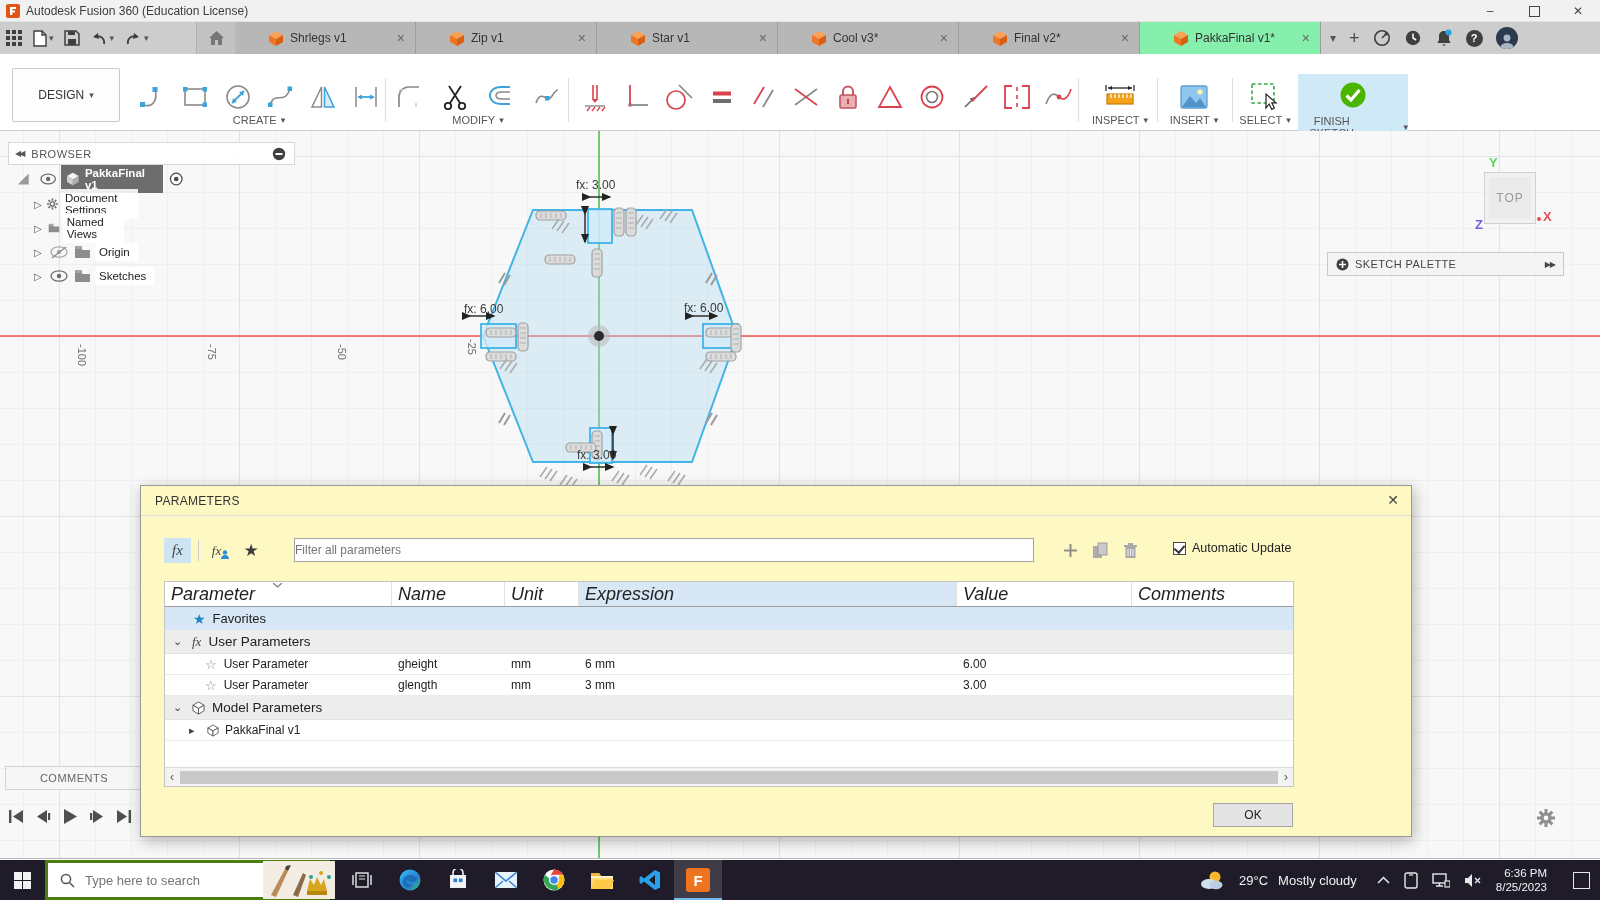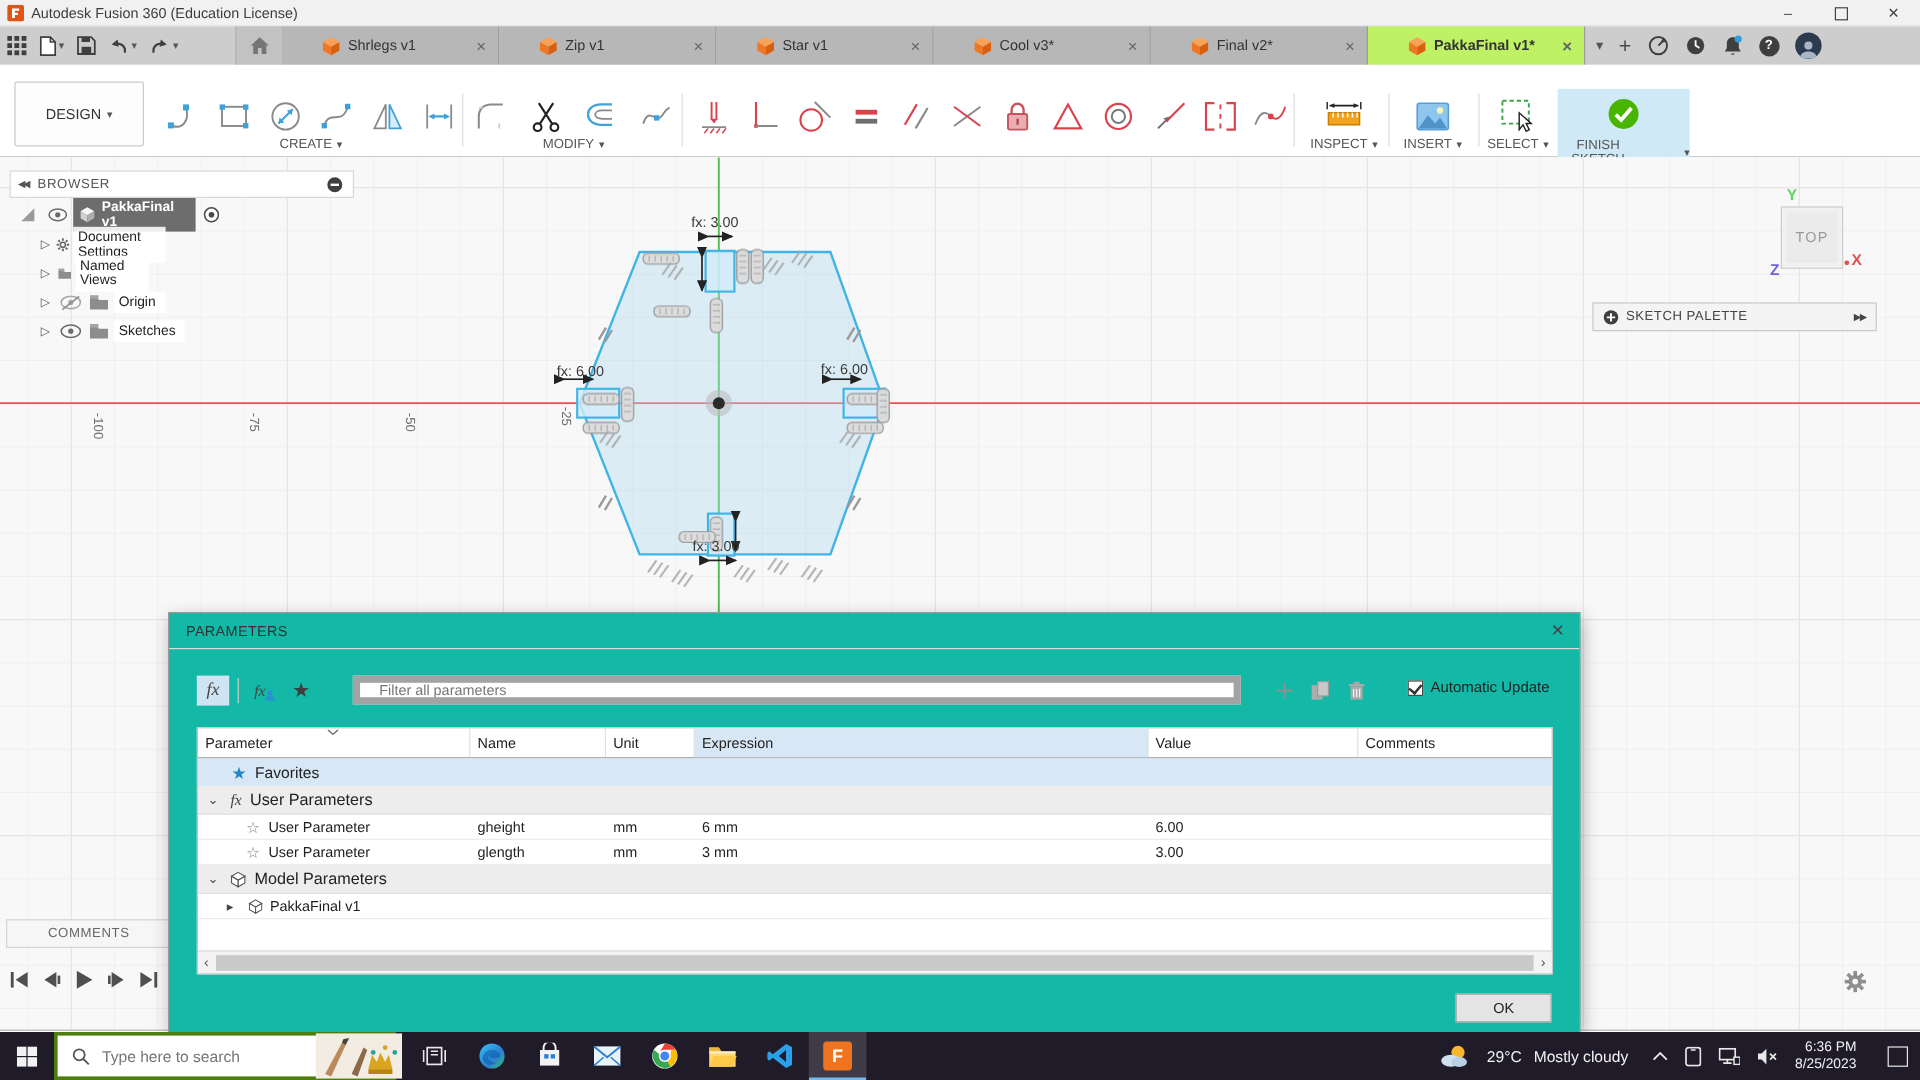--- a/index.html
+++ b/index.html
@@ -20,21 +20,21 @@
   .tabstrip{position:absolute;left:0;top:22px;width:1600px;height:32px;background:#cdcdcd;}
   .qat{position:absolute;left:6px;top:0;height:32px;display:flex;align-items:center;gap:10px;}
   .qat .qbtn{display:flex;align-items:center;gap:2px;}
   .caret{font-size:9px;color:#555;line-height:1;}
   .home-btn{position:absolute;left:196px;top:0;width:38px;height:32px;background:#c2c2c2;
             display:flex;align-items:center;justify-content:center;border-left:1px solid #b2b2b2;border-right:1px solid #b2b2b2;}
   .doc-tabs{position:absolute;left:235px;top:0;height:32px;display:flex;}
   .doc-tab{width:181px;height:32px;background:#b7b7b7;border-right:1px solid #9d9d9d;box-sizing:border-box;
            display:flex;align-items:center;font-size:12px;color:#333;}
   .doc-tab .cube{margin-left:34px;margin-right:7px;}
-  .doc-tab.active{background:#bef264;font-weight:bold;}
+  .doc-tab.active{background:#86efac;}
   .doc-tab .x{margin-left:auto;margin-right:10px;color:#666;font-size:14px;}
   .strip-right{position:absolute;left:1330px;top:0;height:32px;display:flex;align-items:center;gap:13px;}
   .strip-ico{color:#4a4a4a;}
   .plus-glyph{font-size:18px;color:#4a4a4a;line-height:1;}
   .help-badge{width:17px;height:17px;border-radius:50%;background:#3f3f3f;color:#fff;font-size:11px;
               display:flex;align-items:center;justify-content:center;font-weight:bold;}
   .avatar{width:22px;height:22px;border-radius:50%;background:#2c3a4f;overflow:hidden;display:flex;align-items:flex-end;justify-content:center;}
 
   
   .ribbon{position:absolute;left:0;top:54px;width:1600px;height:77px;background:#fff;border-bottom:1px solid #ccc;box-sizing:border-box;}
@@ -73,35 +73,35 @@
        font-size:12px;color:#9a9a9a;letter-spacing:1px;}
   .vc-axis{position:absolute;font-size:13px;font-weight:bold;}
 
   .palette-bar{position:absolute;left:1327px;top:121px;width:237px;height:24px;background:#f4f4f4;border:1px solid #c9c9c9;
                box-sizing:border-box;display:flex;align-items:center;font-size:11px;color:#444;letter-spacing:.4px;}
   .comments-bar{position:absolute;left:5px;top:635px;width:138px;height:24px;background:#f6f6f6;border:1px solid #d4d4d4;
                 box-sizing:border-box;display:flex;align-items:center;justify-content:center;font-size:11px;color:#666;letter-spacing:.5px;}
   .playback{position:absolute;left:8px;top:677px;display:flex;gap:11px;align-items:center;}
 
   
-  .dialog{position:absolute;left:140px;top:510px;width:1177px;height:352px;background:#14b8a6;border:1px solid #999;
+  .dialog{position:absolute;left:140px;top:485px;width:1272px;height:352px;background:#fef9c3;border:1px solid #999;
           box-sizing:border-box;box-shadow:2px 4px 14px rgba(0,0,0,.28);}
   .dlg-title{position:absolute;left:0;top:0;width:100%;height:30px;border-bottom:1px solid #ddd;box-sizing:border-box;
              display:flex;align-items:center;font-size:12px;color:#333;letter-spacing:.3px;}
   .dlg-close{position:absolute;right:12px;top:6px;font-size:14px;color:#444;}
   .tool-btn{position:absolute;width:27px;height:25px;display:flex;align-items:center;justify-content:center;}
   .fx-txt{font-family:"Liberation Serif",serif;font-style:italic;font-size:15px;color:#444;}
-  .filter-input{position:absolute;left:153px;top:52px;width:740px;height:24px;border:6px solid #a3a3a3;box-sizing:border-box;
-                font-size:12px;color:#333;padding:0 16px;font-family:"Liberation Sans",sans-serif;background:#fff;}
+  .filter-input{position:absolute;left:153px;top:52px;width:740px;height:24px;border:1px solid #a3a3a3;box-sizing:border-box;
+                font-size:12px;color:#333;padding:0 0;font-family:"Liberation Sans",sans-serif;background:#fff;}
   .chk{position:absolute;left:1032px;top:56px;width:13px;height:13px;border:1.6px solid #4a4a4a;box-sizing:border-box;background:#fff;}
   .chk:after{content:"";position:absolute;left:2px;top:0px;width:5px;height:8px;border:solid #333;border-width:0 2px 2px 0;transform:rotate(40deg);}
   .chk-label{position:absolute;left:1051px;top:55px;font-size:12.5px;color:#222;}
   .ptable{position:absolute;left:23px;top:95px;width:1130px;height:206px;background:#fff;border:1px solid #c4c4c4;box-sizing:border-box;font-size:12px;color:#222;}
   .prow{display:grid;grid-template-columns:227px 113px 74px 378px 175px 163px;align-items:center;}
-  .phead{height:25px;border-bottom:1px solid #9c9c9c;box-sizing:border-box;font-size:12px;}
+  .phead{height:25px;border-bottom:1px solid #9c9c9c;box-sizing:border-box;font-size:18px;font-style:italic;}
   .phead>div{padding-left:6px;height:100%;display:flex;align-items:center;border-right:1px solid #e0e0e0;box-sizing:border-box;}
   .col-expr{background:#d7e7f6;}
   .row-fav{height:23px;background:#d7e7f6;display:flex;align-items:center;padding-left:28px;gap:7px;font-size:13px;}
   .row-grp{height:24px;background:#ededed;display:flex;align-items:center;padding-left:8px;gap:7px;font-size:13.5px;border-bottom:1px solid #e2e2e2;box-sizing:border-box;}
   .row-data{height:21px;border-bottom:1px solid #ececec;box-sizing:border-box;font-size:12px;}
   .row-data>div{padding-left:6px;}
   .row-data .pcell-first{padding-left:40px;display:flex;align-items:center;gap:7px;}
   .row-child{height:21px;display:flex;align-items:center;padding-left:24px;gap:6px;font-size:12px;border-bottom:1px solid #ececec;box-sizing:border-box;}
   .hscroll{position:absolute;left:0;bottom:0;width:100%;height:19px;background:#f3f3f3;border-top:1px solid #d9d9d9;box-sizing:border-box;
            display:flex;align-items:center;color:#555;font-size:12px;}

